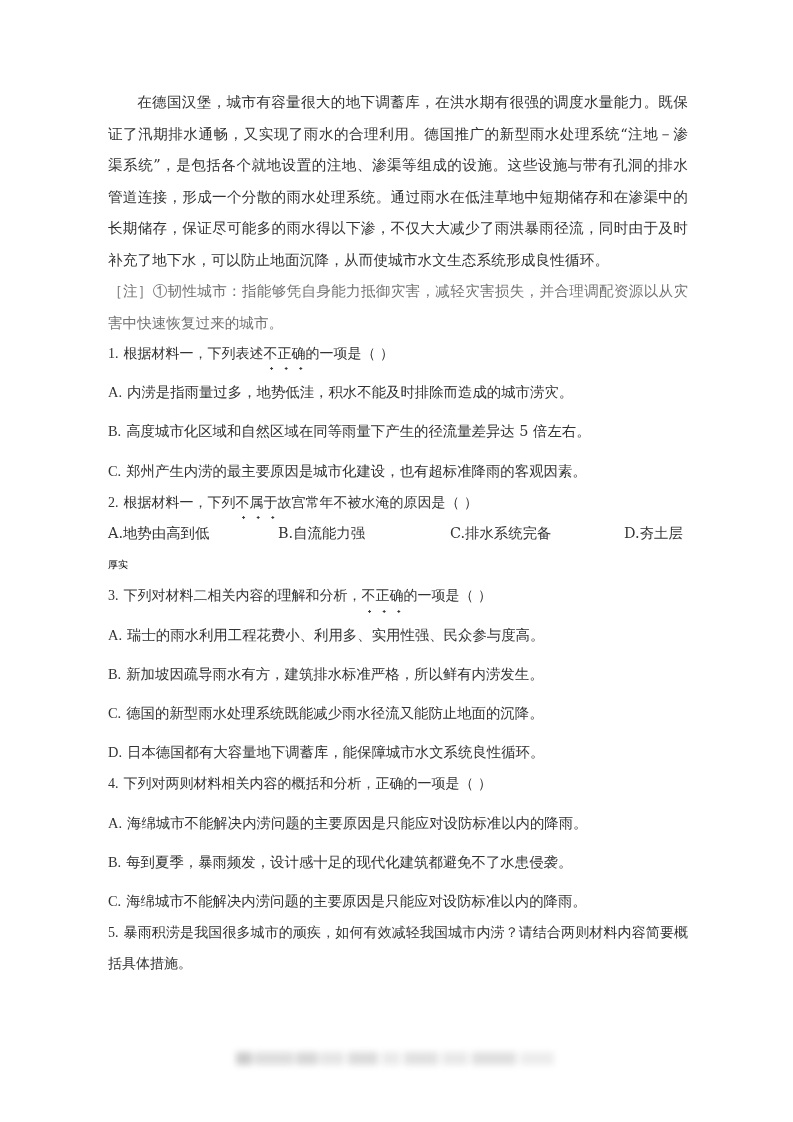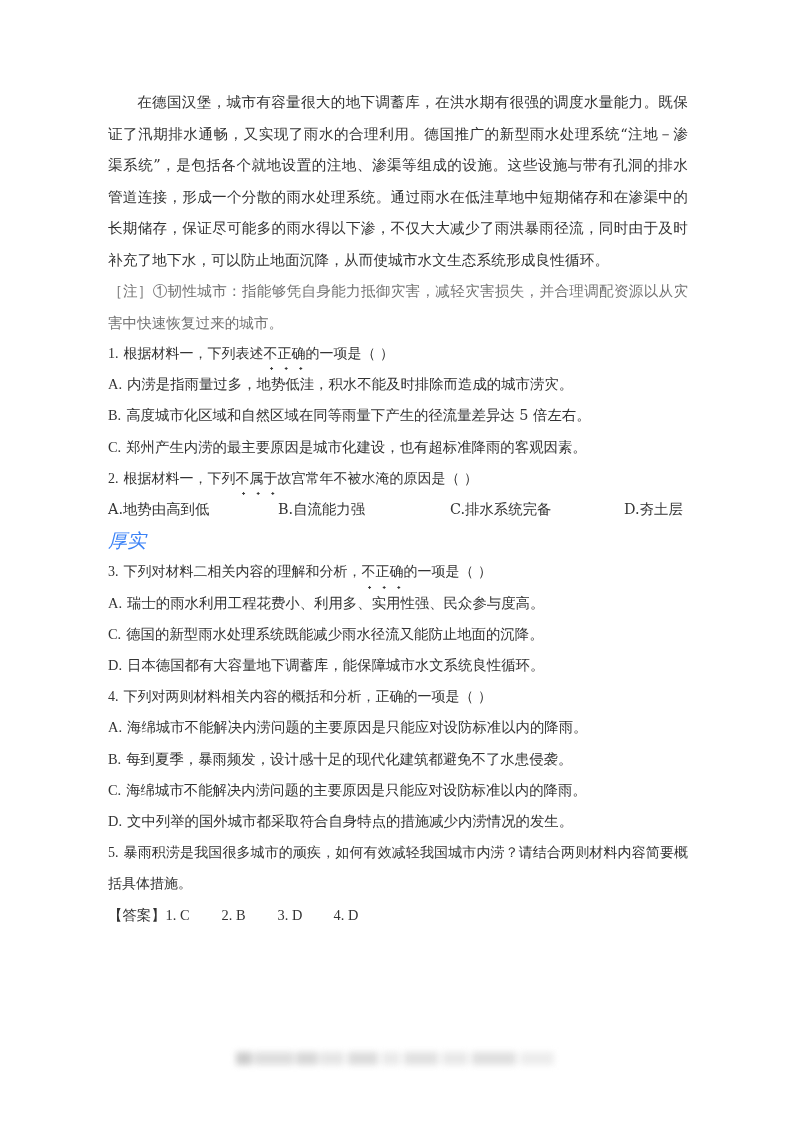--- a/index.html
+++ b/index.html
@@ -59,20 +59,21 @@
     color: #333333;
     text-align: justify;
     text-justify: inter-ideograph;
   }
   .opt {
     font-size: 14.4px;
     line-height: 31.2px;
     color: #333333;
     text-align: justify;
     text-justify: inter-ideograph;
+    margin-top: 8px;
   }
   .opt .lbl,
   .qstem .num {
     font-family: "Liberation Serif", "DejaVu Serif", serif;
   }
   .opt .lbl { margin-right: 5px; }
   .qstem .num { margin-right: 5px; }
 
   
   .opt-row {
@@ -80,24 +81,23 @@
     line-height: 31.2px;
     color: #333333;
     white-space: nowrap;
   }
   .opt-row .cell { display: inline-block; }
   .opt-row .cell.c1 { width: 170px; }
   .opt-row .cell.c2 { width: 172px; }
   .opt-row .cell.c3 { width: 174px; }
   .opt-row .cell.c4 { width: auto; }
   .opt-wrap {
-    font-size: 19px;
-    line-height: 31.2px;
-    color: #3b82f6;
-    font-style: italic;
+    font-size: 10px;
+    line-height: 31.2px;
+    color: #000000;
   }
 
   
   .emph {
     position: relative;
     display: inline-block;
   }
   .emph::after {
     content: "";
     position: absolute;
@@ -167,32 +167,31 @@
     <div class="opt"><span class="lbl">A.</span><span>内涝是指雨量过多，地势低洼，积水不能及时排除而造成的城市涝灾。</span></div>
     <div class="opt"><span class="lbl">B.</span><span>高度城市化区域和自然区域在同等雨量下产生的径流量差异达 5 倍左右。</span></div>
     <div class="opt"><span class="lbl">C.</span><span>郑州产生内涝的最主要原因是城市化建设，也有超标准降雨的客观因素。</span></div>
 
     <div class="qstem"><span class="num">2.</span><span>根据材料一，下列</span><span class="emph">不属于</span><span>故宫常年不被水淹的原因是（    ）</span></div>
     <div class="opt-row"><span class="cell c1"><span class="lbl">A.</span><span>地势由高到低</span></span><span class="cell c2"><span class="lbl">B.</span><span>自流能力强</span></span><span class="cell c3"><span class="lbl">C.</span><span>排水系统完备</span></span><span class="cell c4"><span class="lbl">D.</span><span>夯土层</span></span></div>
     <div class="opt-wrap">厚实</div>
 
     <div class="qstem"><span class="num">3.</span><span>下列对材料二相关内容的理解和分析，</span><span class="emph">不正确</span><span>的一项是（    ）</span></div>
     <div class="opt"><span class="lbl">A.</span><span>瑞士的雨水利用工程花费小、利用多、实用性强、民众参与度高。</span></div>
+    <div class="opt"><span class="lbl">B.</span><span>新加坡因疏导雨水有方，建筑排水标准严格，所以鲜有内涝发生。</span></div>
     <div class="opt"><span class="lbl">C.</span><span>德国的新型雨水处理系统既能减少雨水径流又能防止地面的沉降。</span></div>
     <div class="opt"><span class="lbl">D.</span><span>日本德国都有大容量地下调蓄库，能保障城市水文系统良性循环。</span></div>
 
     <div class="qstem"><span class="num">4.</span><span>下列对两则材料相关内容的概括和分析，正确的一项是（    ）</span></div>
     <div class="opt"><span class="lbl">A.</span><span>海绵城市不能解决内涝问题的主要原因是只能应对设防标准以内的降雨。</span></div>
     <div class="opt"><span class="lbl">B.</span><span>每到夏季，暴雨频发，设计感十足的现代化建筑都避免不了水患侵袭。</span></div>
     <div class="opt"><span class="lbl">C.</span><span>海绵城市不能解决内涝问题的主要原因是只能应对设防标准以内的降雨。</span></div>
-    <div class="opt"><span class="lbl">D.</span><span>文中列举的国外城市都采取符合自身特点的措施减少内涝情况的发生。</span></div>
 
     <div class="qstem"><span class="num">5.</span><span>暴雨积涝是我国很多城市的顽疾，如何有效减轻我国城市内涝？请结合两则材料内容简要概括具体措施。</span></div>
 
-    <div class="answers"><span class="ans-tag">【答案】</span><span class="ans-item">1. C</span><span class="ans-item">2. B</span><span class="ans-item">3. D</span><span class="ans-item">4. D</span></div>
 
   </div>
 
   <div id="watermark">
     <span class="wm-seg wm-a"></span>
     <span class="wm-seg wm-b"></span>
     <span class="wm-seg wm-c"></span>
     <span class="wm-seg wm-d"></span>
     <span class="wm-seg wm-e"></span>
     <span class="wm-seg wm-f"></span>

